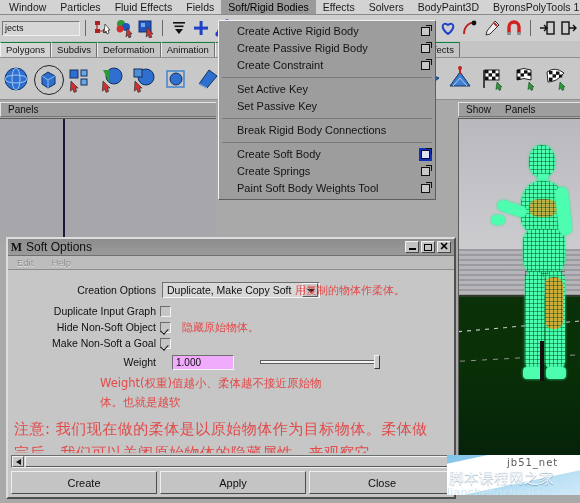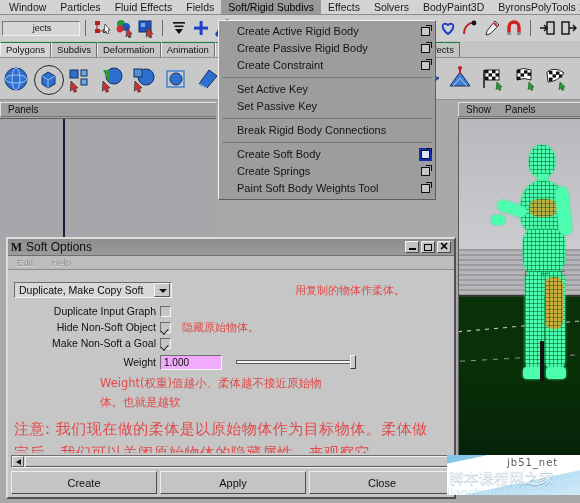--- a/index.html
+++ b/index.html
@@ -36,21 +36,20 @@
     color: #000;
   }
 
   
   .tb1 {
     position: absolute; left: 0; top: 15px;
     width: 580px; height: 26px;
     background: #cfcfcf;
     display: flex; align-items: center;
     overflow: hidden;
-    text-align: center;
   }
   .fieldbox {
     width: 78px; height: 15px;
     background: #d6d6d6;
     border: 1px solid #787878;
     border-right-color: #f0f0f0; border-bottom-color: #f0f0f0;
     margin-left: 2px;
     font-size: 9px; color: #111;
     padding-left: 2px; line-height: 13px;
     overflow: hidden; white-space: nowrap;
@@ -450,21 +449,21 @@
 </head>
 <body>
 
 <div id="root">
 
   <div class="menubar">
     <div class="mi">Window</div>
     <div class="mi">Particles</div>
     <div class="mi">Fluid Effects</div>
     <div class="mi">Fields</div>
-    <div class="mi hl">Soft/Rigid Subdivs</div>
+    <div class="mi hl">Soft/Rigid Bodies</div>
     <div class="mi">Effects</div>
     <div class="mi">Solvers</div>
     <div class="mi">BodyPaint3D</div>
     <div class="mi">ByronsPolyTools 1.</div>
   </div>
 
   <div class="tb1">
     <div class="fieldbox">jects</div>
     <div class="sep-v"></div>
 
@@ -807,20 +806,21 @@
     </div>
 
     <div class="dlg-menu">
       <span>Edit</span>
       <span>Help</span>
     </div>
 
     <div class="dlg-body">
 
       <div class="row" style="position:absolute; left:0; top:11px; width:450px;">
+        <div class="lbl" style="width:148px;">Creation Options</div>
         <div class="combo" style="margin-left:6px;">
           <span class="ctext">Duplicate, Make Copy Soft</span>
           <span class="carrow"></span>
         </div>
       </div>
       <div class="ann small" style="left:287px; top:13px;">用复制的物体作柔体。</div>
 
       <div class="row" style="position:absolute; left:0; top:32px; width:450px;">
         <div class="lbl" style="width:148px;">Duplicate Input Graph</div>
         <div class="cbx"></div>
@@ -830,21 +830,21 @@
         <div class="lbl" style="width:148px;">Hide Non-Soft Object</div>
         <div class="cbx on"></div>
       </div>
       <div class="ann small" style="left:174px; top:50px;">隐藏原始物体。</div>
 
       <div class="row" style="position:absolute; left:0; top:64px; width:450px;">
         <div class="lbl" style="width:148px;">Make Non-Soft a Goal</div>
         <div class="cbx on"></div>
       </div>
 
-      <div class="row" style="position:absolute; left:0; top:83px; width:450px;">
+      <div class="row" style="position:absolute; left:0; top:83px; width:450px;gap:12px;">
         <div class="lbl" style="width:148px;">Weight</div>
         <div class="numfield">1.000</div>
         <div class="slider">
           <div class="track"></div>
           <div class="thumb"></div>
         </div>
       </div>
 
       <div class="ann mid" style="left:92px; top:106px;">Weight(权重)值越小、柔体越不接近原始物</div>
       <div class="ann mid" style="left:92px; top:125px;">体。也就是越软</div>

